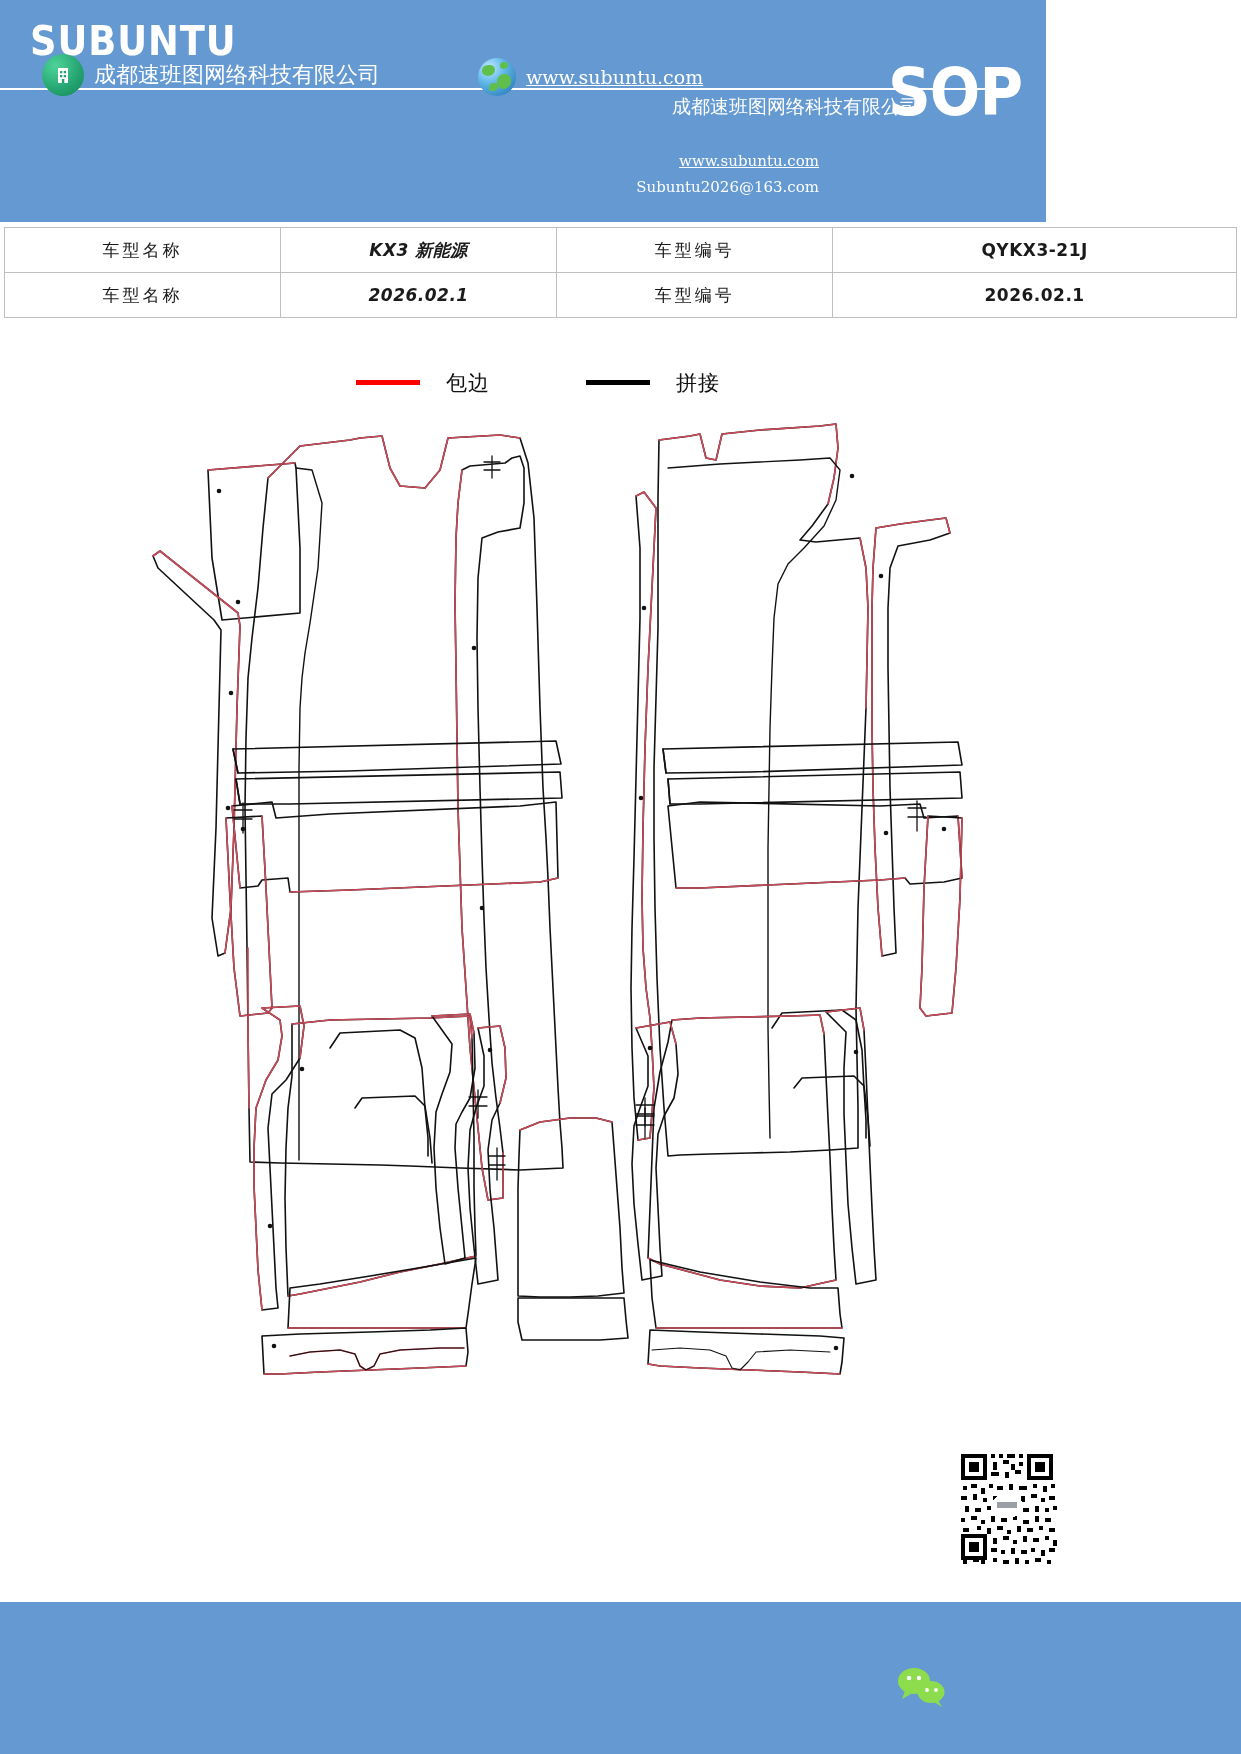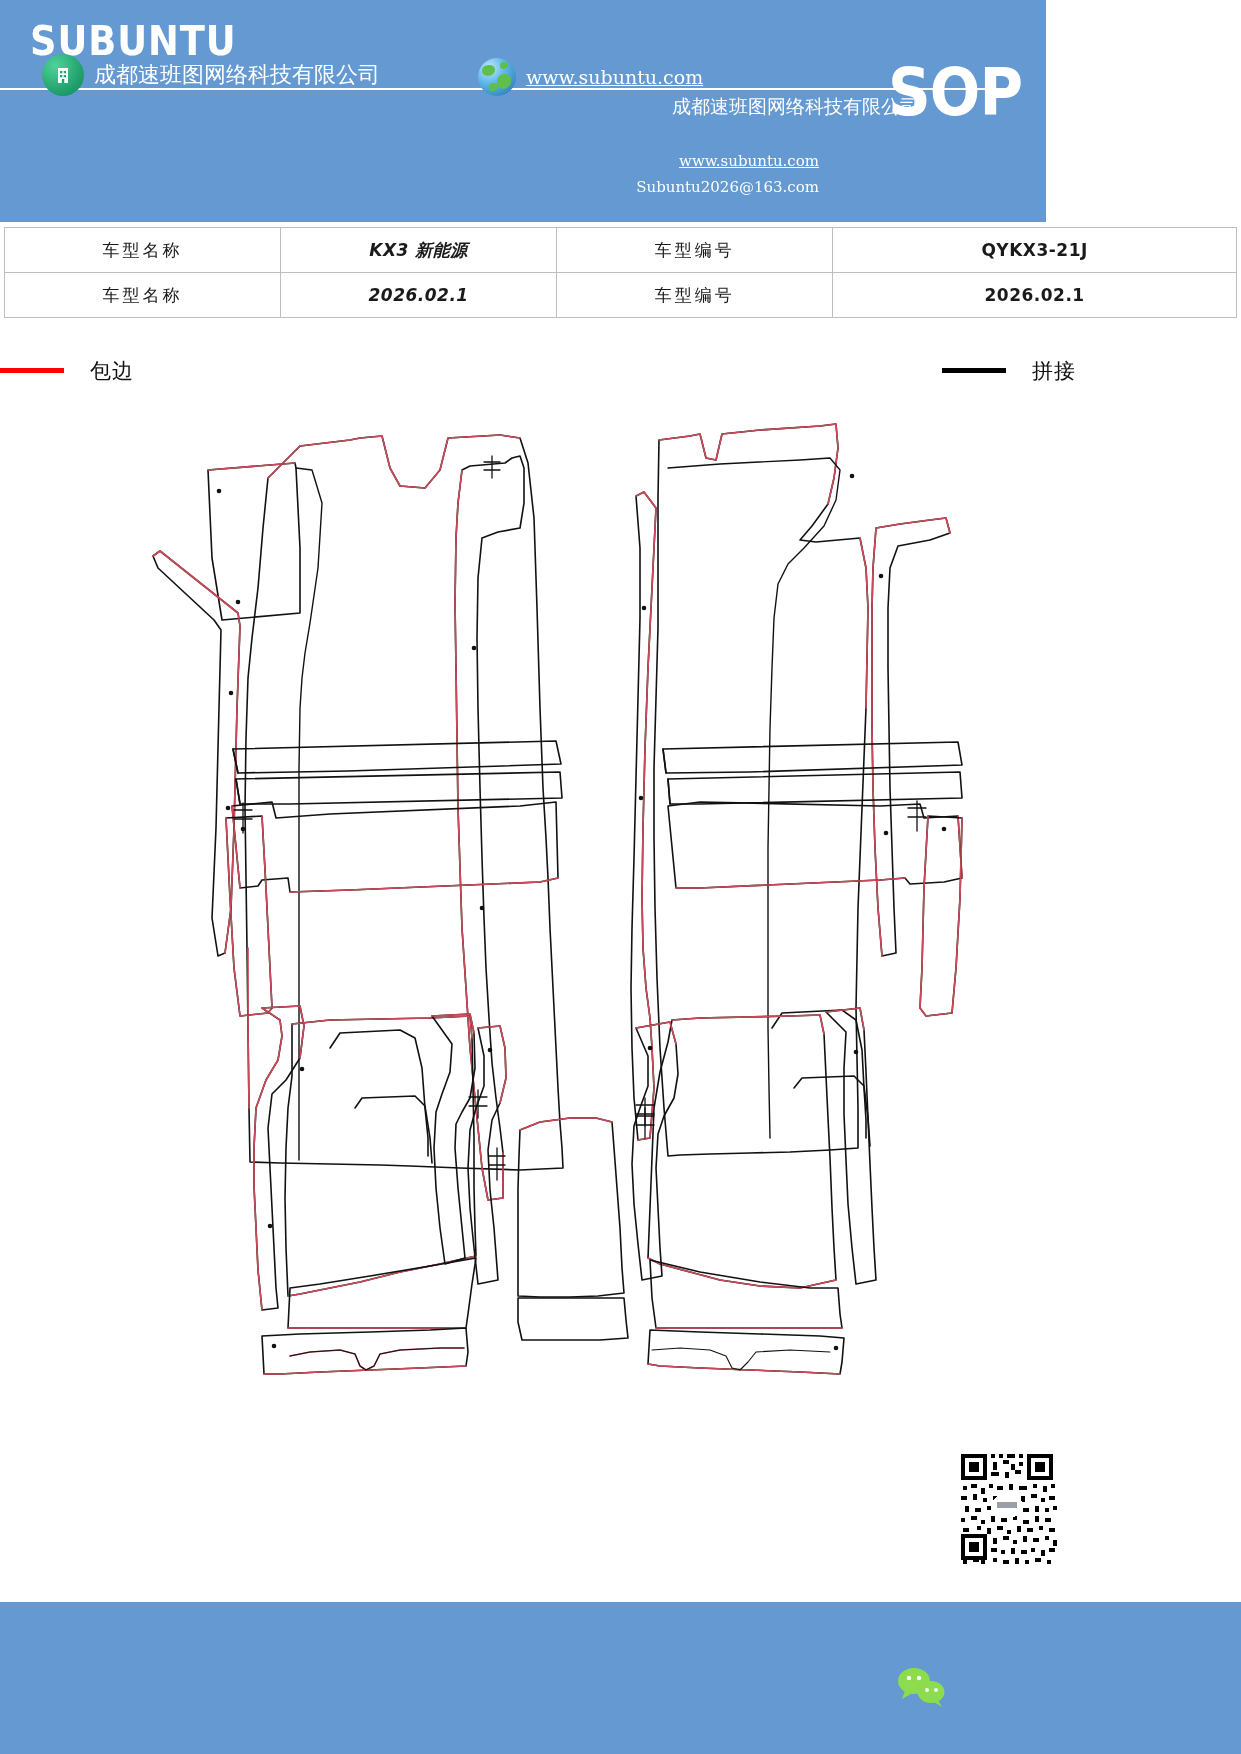--- a/index.html
+++ b/index.html
@@ -115,25 +115,25 @@
     letter-spacing: 0.5px;
   }
   .col-a { width: 22.4%; }
   .col-b { width: 22.4%; font-style: italic; }
   .col-c { width: 22.4%; }
   .col-d { width: 32.8%; }
 
   
   .legend {
     position: absolute;
-    left: 0; top: 348px;
+    left: 0; top: 360px;
     width: 1076px;
     height: 45px;
     display: flex;
-    justify-content: space-between;
+    justify-content: center;
     align-items: center;
     gap: 96px;
   }
   .legend-item {
     display: flex;
     align-items: center;
     gap: 26px;
   }
   .swatch {
     width: 64px;

